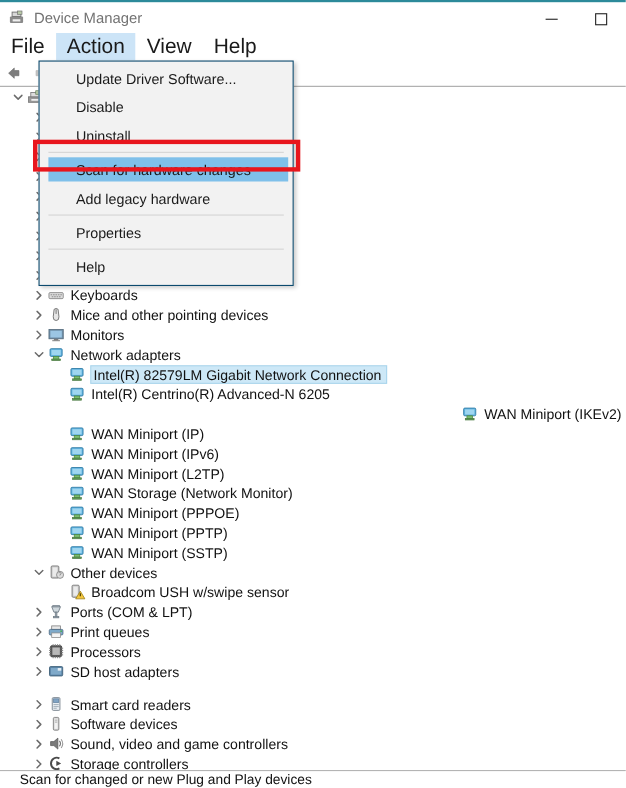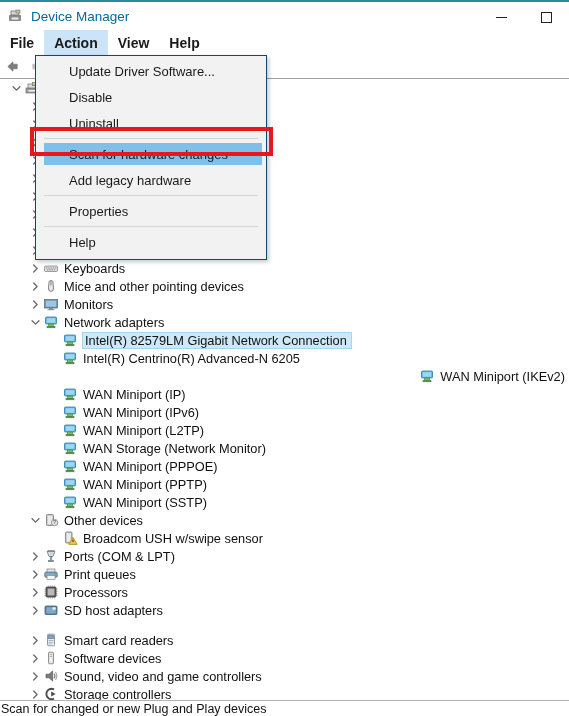--- a/index.html
+++ b/index.html
@@ -24,43 +24,42 @@
     background: #ffffff;
     border-top: 2px solid #2c8a9a;
     display: flex; align-items: center;
   }
   .title-icon {
     width: 16px; height: 16px;
     margin-left: 7px; margin-right: 8px;
     position: relative; flex: none;
   }
   .title-text {
-    font-size: 13.5px; color: #0369a1;
+    font-size: 13.5px; color: #737373;
     white-space: nowrap;
   }
   .win-buttons {
     position: absolute; right: 0; top: 0;
     height: 30px; display: flex;
   }
   .win-btn {
     width: 45px; height: 30px;
     display: flex; align-items: center; justify-content: center;
     background: transparent;
   }
   .min-glyph { width: 11px; height: 1px; background: #222; display:block; }
   .max-glyph { width: 11px; height: 11px; border: 1.4px solid #222; display:block; }
 
   
   .menubar {
     position: absolute; left: 0; top: 30px;
     width: 569px; height: 25px;
     background: #ffffff;
     display: flex; align-items: stretch;
-    font-size: 14px;
-    font-weight: bold;
+    font-size: 19px;
   }
   .menu-item {
     padding: 0 10px;
     display: flex; align-items: center;
     color: #1a1a1a;
     white-space: nowrap;
   }
   .menu-item.active { background: #cce4f7; }
 
   
@@ -113,21 +112,21 @@
   
   .statusbar {
     position: absolute; left: 0; top: 700px;
     width: 569px; height: 16px;
     border-top: 1px solid #b4b4b4;
     background: #ffffff;
     font-size: 12.5px; color: #111;
     overflow: hidden;
   }
   .statusbar span {
-    position: absolute; left: 1px; top: 1px;
+    position: absolute; left: 18px; top: 1px;
     white-space: nowrap;
   }
 
   
   .dropdown {
     position: absolute;
     left: 35px; top: 55px;
     width: 232px;
     background: #f2f2f2;
     border: 1px solid #0c4a6e;

